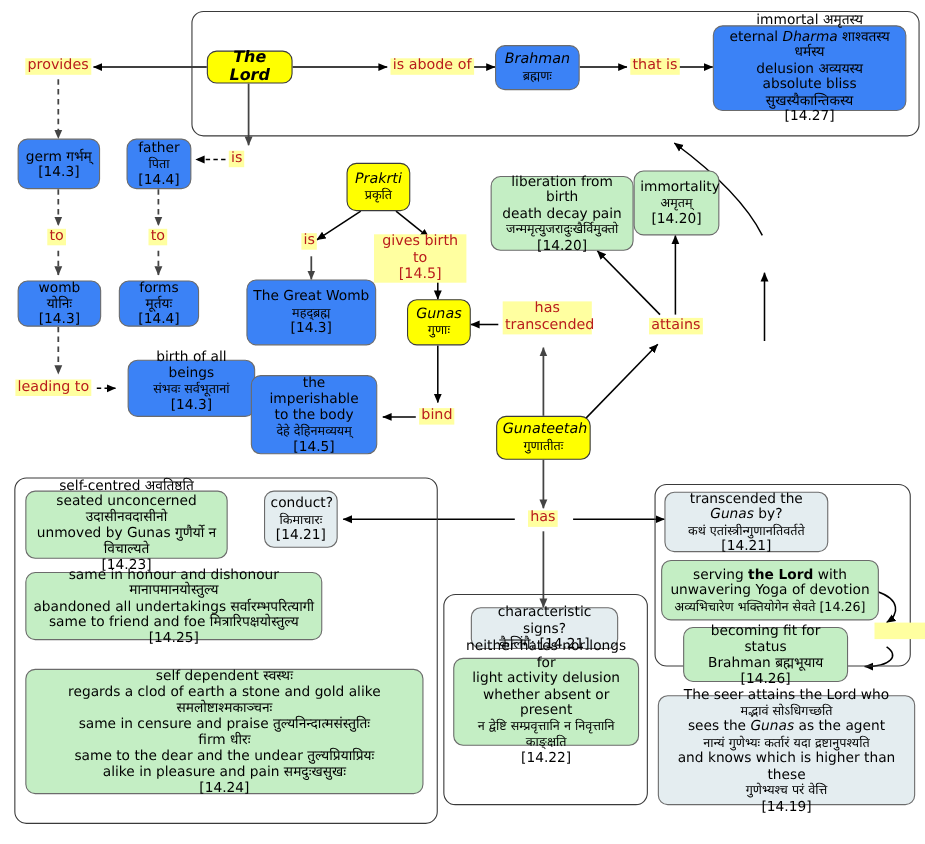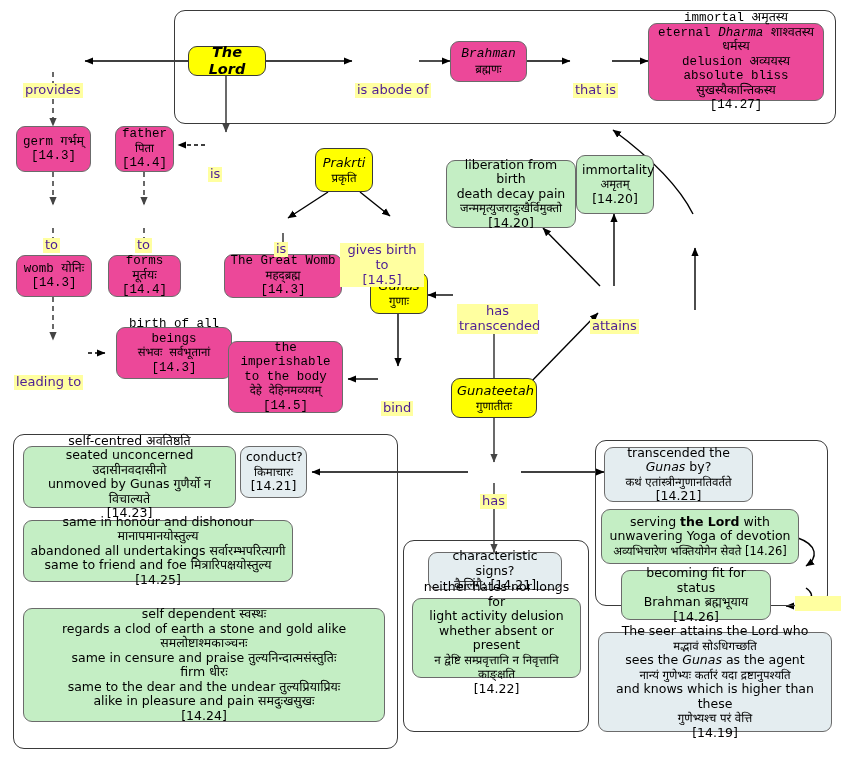--- a/index.html
+++ b/index.html
@@ -4,29 +4,29 @@
 <style>
   html,body{margin:0;padding:0;background:#ffffff;}
   body{font-family:"DejaVu Sans","Liberation Sans",sans-serif;}
   #stage{position:relative;width:841px;height:767px;overflow:hidden;background:#fff;}
   svg#wires{position:absolute;left:0;top:0;width:841px;height:767px;pointer-events:none;}
 
   .node{position:absolute;box-sizing:border-box;border:1.4px solid #555;border-radius:9px;
         text-align:center;line-height:1.16;display:flex;align-items:center;justify-content:center;
         padding:3px 5px;z-index:3;}
   .node span.t{display:block;width:100%;}
-  .orange{background:#ec4899;border-color:#6b6b6b;font-family:Liberation Mono, monospace;}
+  .orange{background:#3b82f6;border-color:#6b6b6b;}
   .yellow{background:#ffff00;border-color:#3a3a3a;border-width:1.8px;}
   .green{background:#c4eec4;border-color:#6b6b6b;}
   .bluegrey{background:#e4edf0;border-color:#6b6b6b;}
   .group{position:absolute;box-sizing:border-box;border:1.4px solid #3a3a3a;border-radius:11px;
          background:transparent;z-index:1;}
 
-  .lbl{position:absolute;background:#ffffa0;color:#4c1d95;padding:0px 2px;
-       line-height:1.14;text-align:center;z-index:4;white-space:nowrap;margin-top:30px;}
+  .lbl{position:absolute;background:#ffffa0;color:#b91c1c;padding:0px 2px;
+       line-height:1.14;text-align:center;z-index:4;white-space:nowrap;}
   .lbl.multi{white-space:normal;}
 
   .it{font-style:italic;}
   .bd{font-weight:bold;}
   .dev{font-size:11.5px;}
 </style>
 </head>
 <body>
 
 <div id="stage">
@@ -170,21 +170,21 @@
     </span>
   </div>
 
   <div class="node yellow" style="left:315px;top:148px;width:58px;height:44px;font-size:13px;">
     <span class="t">
       <span class="it">Prakrti</span><br>
       <span class="dev">प्रकृति</span>
     </span>
   </div>
 
-  <div class="node orange" style="left:224px;top:254px;width:118px;height:44px;font-size:12.5px;">
+  <div class="node orange" style="left:224px;top:254px;width:118px;height:60px;font-size:12.5px;">
     <span class="t">
       <span>The Great Womb</span><br>
       <span class="dev">महद्ब्रह्म</span><br>
       <span>[14.3]</span>
     </span>
   </div>
 
   <div class="node yellow" style="left:370px;top:272px;width:58px;height:42px;font-size:13px;">
     <span class="t">
       <span class="it">Gunas</span><br>
@@ -226,21 +226,21 @@
   </div>
 
   <div class="node bluegrey" style="left:240px;top:446px;width:67px;height:52px;font-size:12.5px;">
     <span class="t">
       <span>conduct?</span><br>
       <span class="dev">किमाचारः</span><br>
       <span>[14.21]</span>
     </span>
   </div>
 
-  <div class="node green" style="left:23px;top:446px;width:213px;height:62px;font-size:12.5px;">
+  <div class="node green" style="left:23px;top:446px;width:184px;height:62px;font-size:12.5px;">
     <span class="t">
       <span>self-centred अवतिष्ठति</span><br>
       <span>seated unconcerned उदासीनवदासीनो</span><br>
       <span>unmoved by Gunas गुणैर्यो न विचाल्यते</span><br>
       <span>[14.23]</span>
     </span>
   </div>
 
   <div class="node green" style="left:23px;top:520px;width:270px;height:62px;font-size:12.5px;">
     <span class="t">

